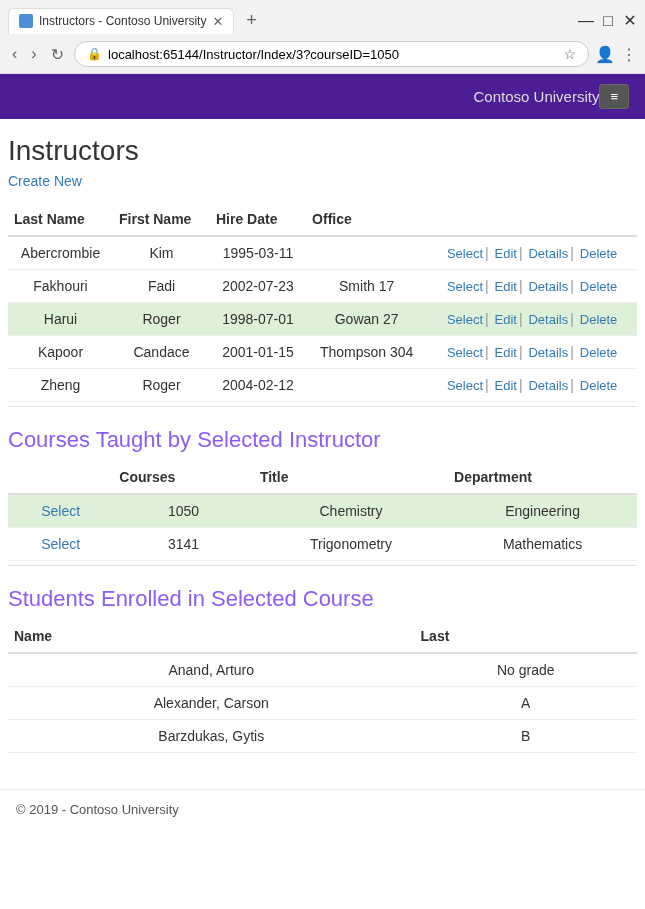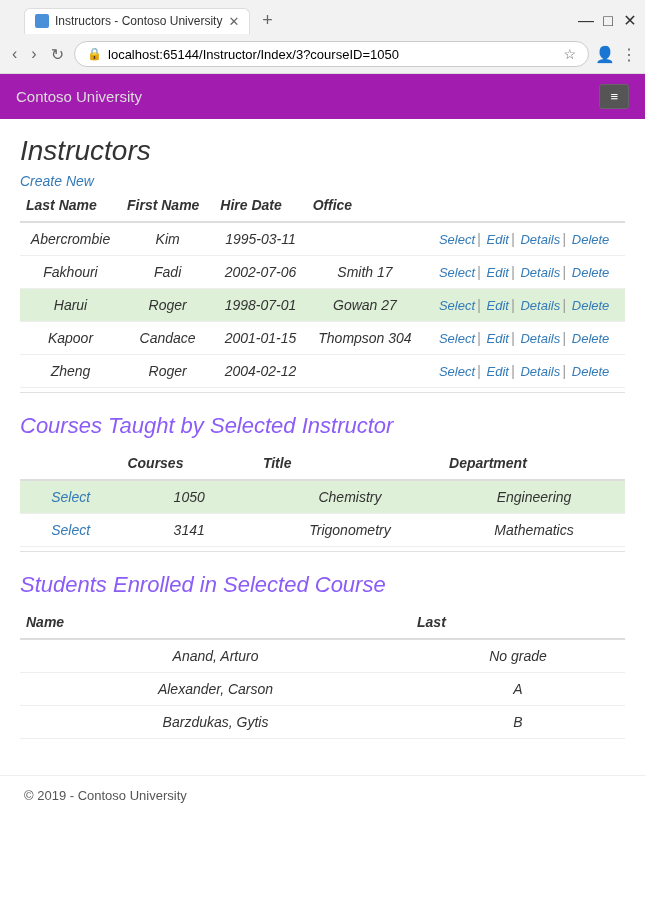--- a/index.html
+++ b/index.html
@@ -1,64 +1,64 @@
 <!DOCTYPE html>
 <html><head>
   <meta charset="utf-8">
   <style>
     * { box-sizing: border-box; margin: 0; padding: 0; }
     body { font-family: Arial, sans-serif; font-size: 14px; color: #333; background: #fff; width: 645px; min-height: 909px; }
 
     
     .browser-chrome { background: #f2f2f2; border-bottom: 1px solid #ddd; }
     .browser-titlebar { display: flex; align-items: center; padding: 6px 8px 0 8px; gap: 4px; }
-    .browser-tab { background: #fff; border: 1px solid #ddd; border-bottom: none; border-radius: 6px 6px 0 0; padding: 5px 10px; display: flex; align-items: center; gap: 6px; font-size: 12px; min-width: 180px; margin-left: 16px; }
+    .browser-tab { background: #fff; border: 1px solid #ddd; border-bottom: none; border-radius: 6px 6px 0 0; padding: 5px 10px; display: flex; align-items: center; gap: 6px; font-size: 12px; min-width: 180px; }
     .browser-tab-favicon { width: 14px; height: 14px; background: #4a90d9; border-radius: 2px; display: inline-block; }
     .browser-tab-close { margin-left: auto; color: #666; cursor: pointer; font-size: 13px; }
     .browser-new-tab { background: none; border: none; font-size: 18px; color: #666; cursor: pointer; padding: 4px 8px; }
     .browser-controls { display: flex; align-items: center; padding: 6px 8px; gap: 6px; background: #f2f2f2; }
     .browser-btn { background: none; border: none; color: #666; cursor: pointer; font-size: 16px; padding: 2px 4px; }
     .browser-btn:disabled { color: #ccc; }
     .browser-address-bar { flex: 1; display: flex; align-items: center; background: #fff; border: 1px solid #ccc; border-radius: 16px; padding: 4px 12px; gap: 6px; font-size: 13px; }
     .browser-address-bar .lock-icon { color: #666; font-size: 12px; }
     .browser-address-text { flex: 1; color: #000000; }
     .browser-star { color: #666; font-size: 14px; }
     .browser-profile { color: #666; font-size: 16px; }
     .browser-menu { color: #666; font-size: 16px; }
     .window-controls { display: flex; gap: 8px; align-items: center; margin-left: 8px; }
     .win-btn { width: 14px; height: 14px; border: none; background: none; font-size: 16px; cursor: pointer; color: #333; display: flex; align-items: center; justify-content: center; }
 
     
-    .nav-bar { background: #a21caf; color: #fff; padding: 10px 16px; display: flex; align-items: center; justify-content: space-between; }
+    .nav-bar { background: #4c1d95; color: #fff; padding: 10px 16px; display: flex; align-items: center; justify-content: flex-end; }
     .nav-title { font-size: 15px; color: #ddd; }
     .nav-toggle { background: #555; border: 1px solid #666; color: #fff; padding: 4px 10px; font-size: 13px; cursor: pointer; border-radius: 3px; }
 
     
-    .main-content { padding: 16px 20px; font-style: italic; }
+    .main-content { padding: 16px 8px; }
     h1 { font-size: 28px; font-weight: normal; margin-bottom: 6px; color: #333; }
-    .create-link { color: #337ab7; text-decoration: none; font-size: 14px; display: inline-block; }
+    .create-link { color: #337ab7; text-decoration: none; font-size: 14px; display: inline-block; margin-bottom: 14px; }
 
     
     table { width: 100%; border-collapse: collapse; margin-bottom: 4px; }
     thead th { font-weight: bold; padding: 8px 6px; text-align: left; border-bottom: 2px solid #ddd; font-size: 14px; }
     tbody tr { border-bottom: 1px solid #eee; text-align: center; }
     tbody td { padding: 8px 6px; vertical-align: middle; font-size: 14px; }
     .action-links a { color: #337ab7; text-decoration: none; font-size: 13px; }
     .action-links .sep { color: #999; margin: 0 2px; }
     .row-highlight { background-color: #dff0d8 !important; }
 
     
     .section-title { font-size: 22px; font-weight: normal; margin: 20px 0 8px 0; color: #8b5cf6; }
 
     
     .courses-table thead th { padding: 8px 6px; }
     .courses-select { color: #337ab7; text-decoration: none; cursor: pointer; }
 
     
-    .footer { padding: 12px 24px; color: #555; font-size: 13px; border-top: 1px solid #eee; margin-top: 16px; }
+    .footer { padding: 12px 16px; color: #555; font-size: 13px; border-top: 1px solid #eee; margin-top: 16px; }
 
     hr.divider { border: none; border-top: 1px solid #e0e0e0; margin: 0; }
   </style>
 </head>
 <body>
 
 <div class="browser-chrome">
   <div class="browser-titlebar">
     <div class="browser-tab">
       <span class="browser-tab-favicon"></span>
@@ -115,21 +115,21 @@
       <td class="action-links">
         <a href="#">Select</a><span class="sep">|</span>
         <a href="#">Edit</a><span class="sep">|</span>
         <a href="#">Details</a><span class="sep">|</span>
         <a href="#">Delete</a>
       </td>
     </tr>
         <tr>
       <td>Fakhouri</td>
       <td>Fadi</td>
-      <td>2002-07-06</td>
+      <td>2002-07-23</td>
       <td>Smith 17</td>
       <td class="action-links">
         <a href="#">Select</a><span class="sep">|</span>
         <a href="#">Edit</a><span class="sep">|</span>
         <a href="#">Details</a><span class="sep">|</span>
         <a href="#">Delete</a>
       </td>
     </tr>
         <tr class="row-highlight">
       <td>Harui</td>

